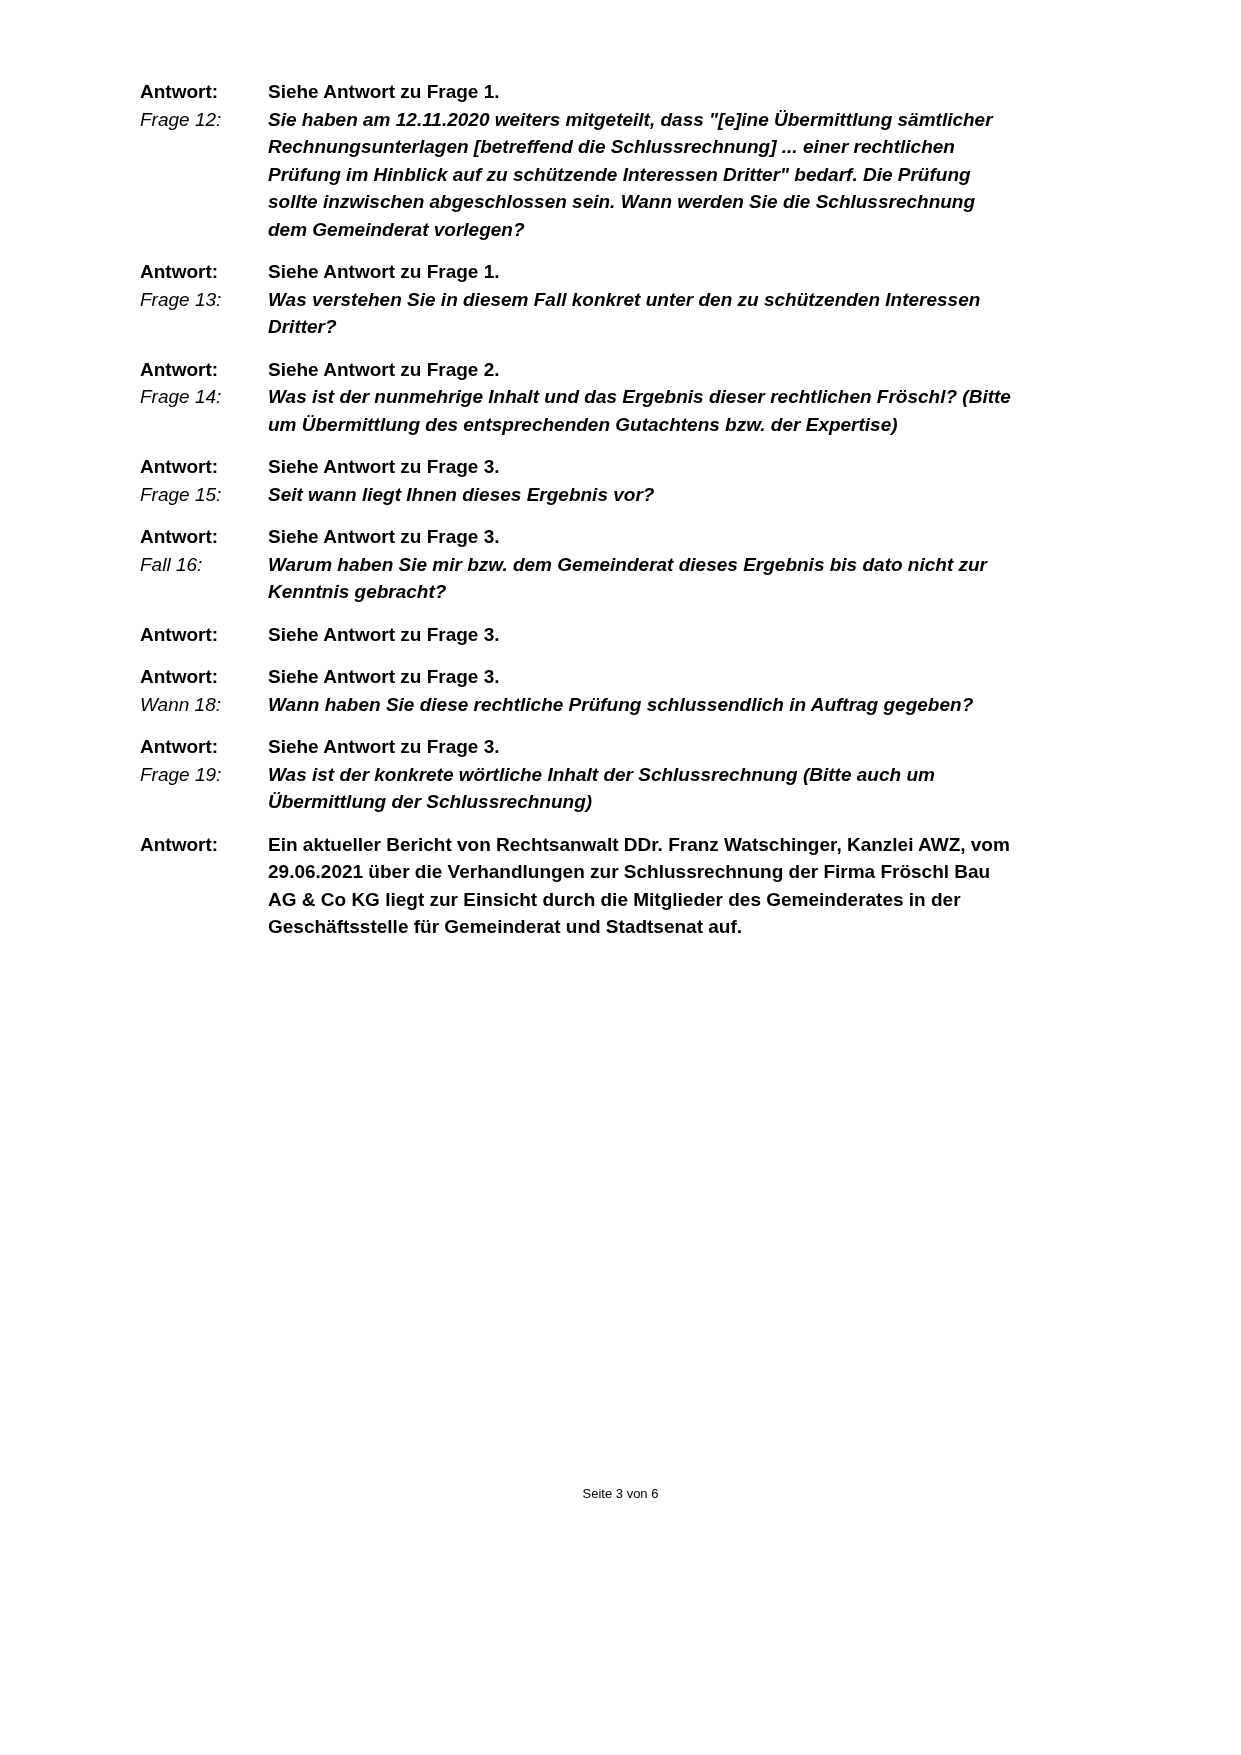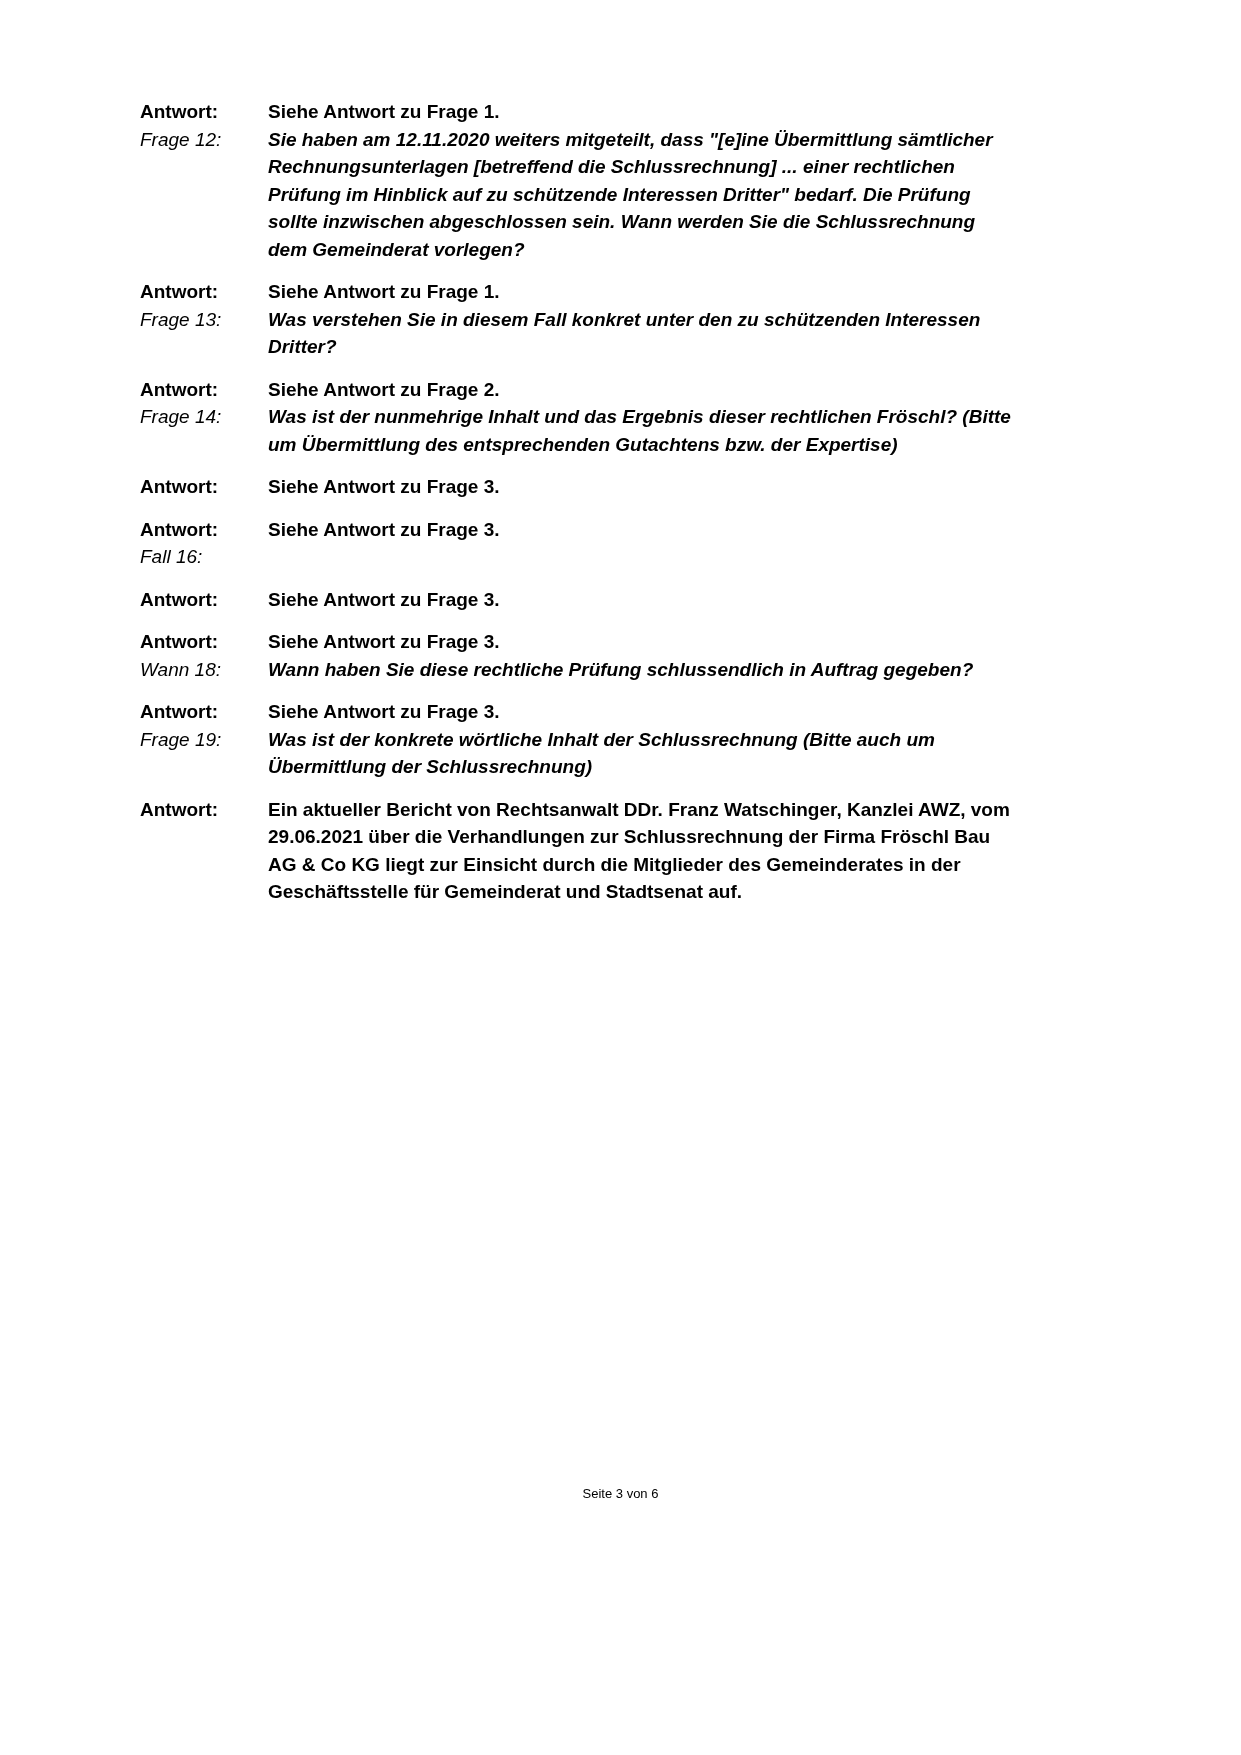--- a/index.html
+++ b/index.html
@@ -10,21 +10,21 @@
   body {
     font-family: "Liberation Sans", "DejaVu Sans", sans-serif;
     color: #000000;
   }
   .page {
     position: relative;
     width: 1241px;
     height: 1755px;
     background: #ffffff;
     box-sizing: border-box;
-    padding: 98px 228px 0 140px;
+    padding: 78px 228px 0 140px;
     overflow: hidden;
   }
   .qa-list {
     width: 100%;
   }
   .block {
     display: flex;
     align-items: flex-start;
     font-size: 19px;
     line-height: 27.5px;
@@ -92,26 +92,31 @@
     <div class="text-col">Siehe Antwort zu Frage 2.</div>
   </div>
       <div class="block q">
     <div class="label-col">Frage 14:</div>
     <div class="text-col">Was ist der nunmehrige Inhalt und das Ergebnis dieser rechtlichen Fröschl? (Bitte um Übermittlung des entsprechenden Gutachtens bzw. der Expertise)</div>
   </div>
       <div class="block a">
     <div class="label-col">Antwort:</div>
     <div class="text-col">Siehe Antwort zu Frage 3.</div>
   </div>
+      <div class="block q">
+    <div class="label-col">Frage 15:</div>
+    <div class="text-col">Seit wann liegt Ihnen dieses Ergebnis vor?</div>
+  </div>
       <div class="block a">
     <div class="label-col">Antwort:</div>
     <div class="text-col">Siehe Antwort zu Frage 3.</div>
   </div>
       <div class="block q">
     <div class="label-col">Fall 16:</div>
+    <div class="text-col">Warum haben Sie mir bzw. dem Gemeinderat dieses Ergebnis bis dato nicht zur Kenntnis gebracht?</div>
   </div>
       <div class="block a">
     <div class="label-col">Antwort:</div>
     <div class="text-col">Siehe Antwort zu Frage 3.</div>
   </div>
       <div class="block a">
     <div class="label-col">Antwort:</div>
     <div class="text-col">Siehe Antwort zu Frage 3.</div>
   </div>
       <div class="block q">

